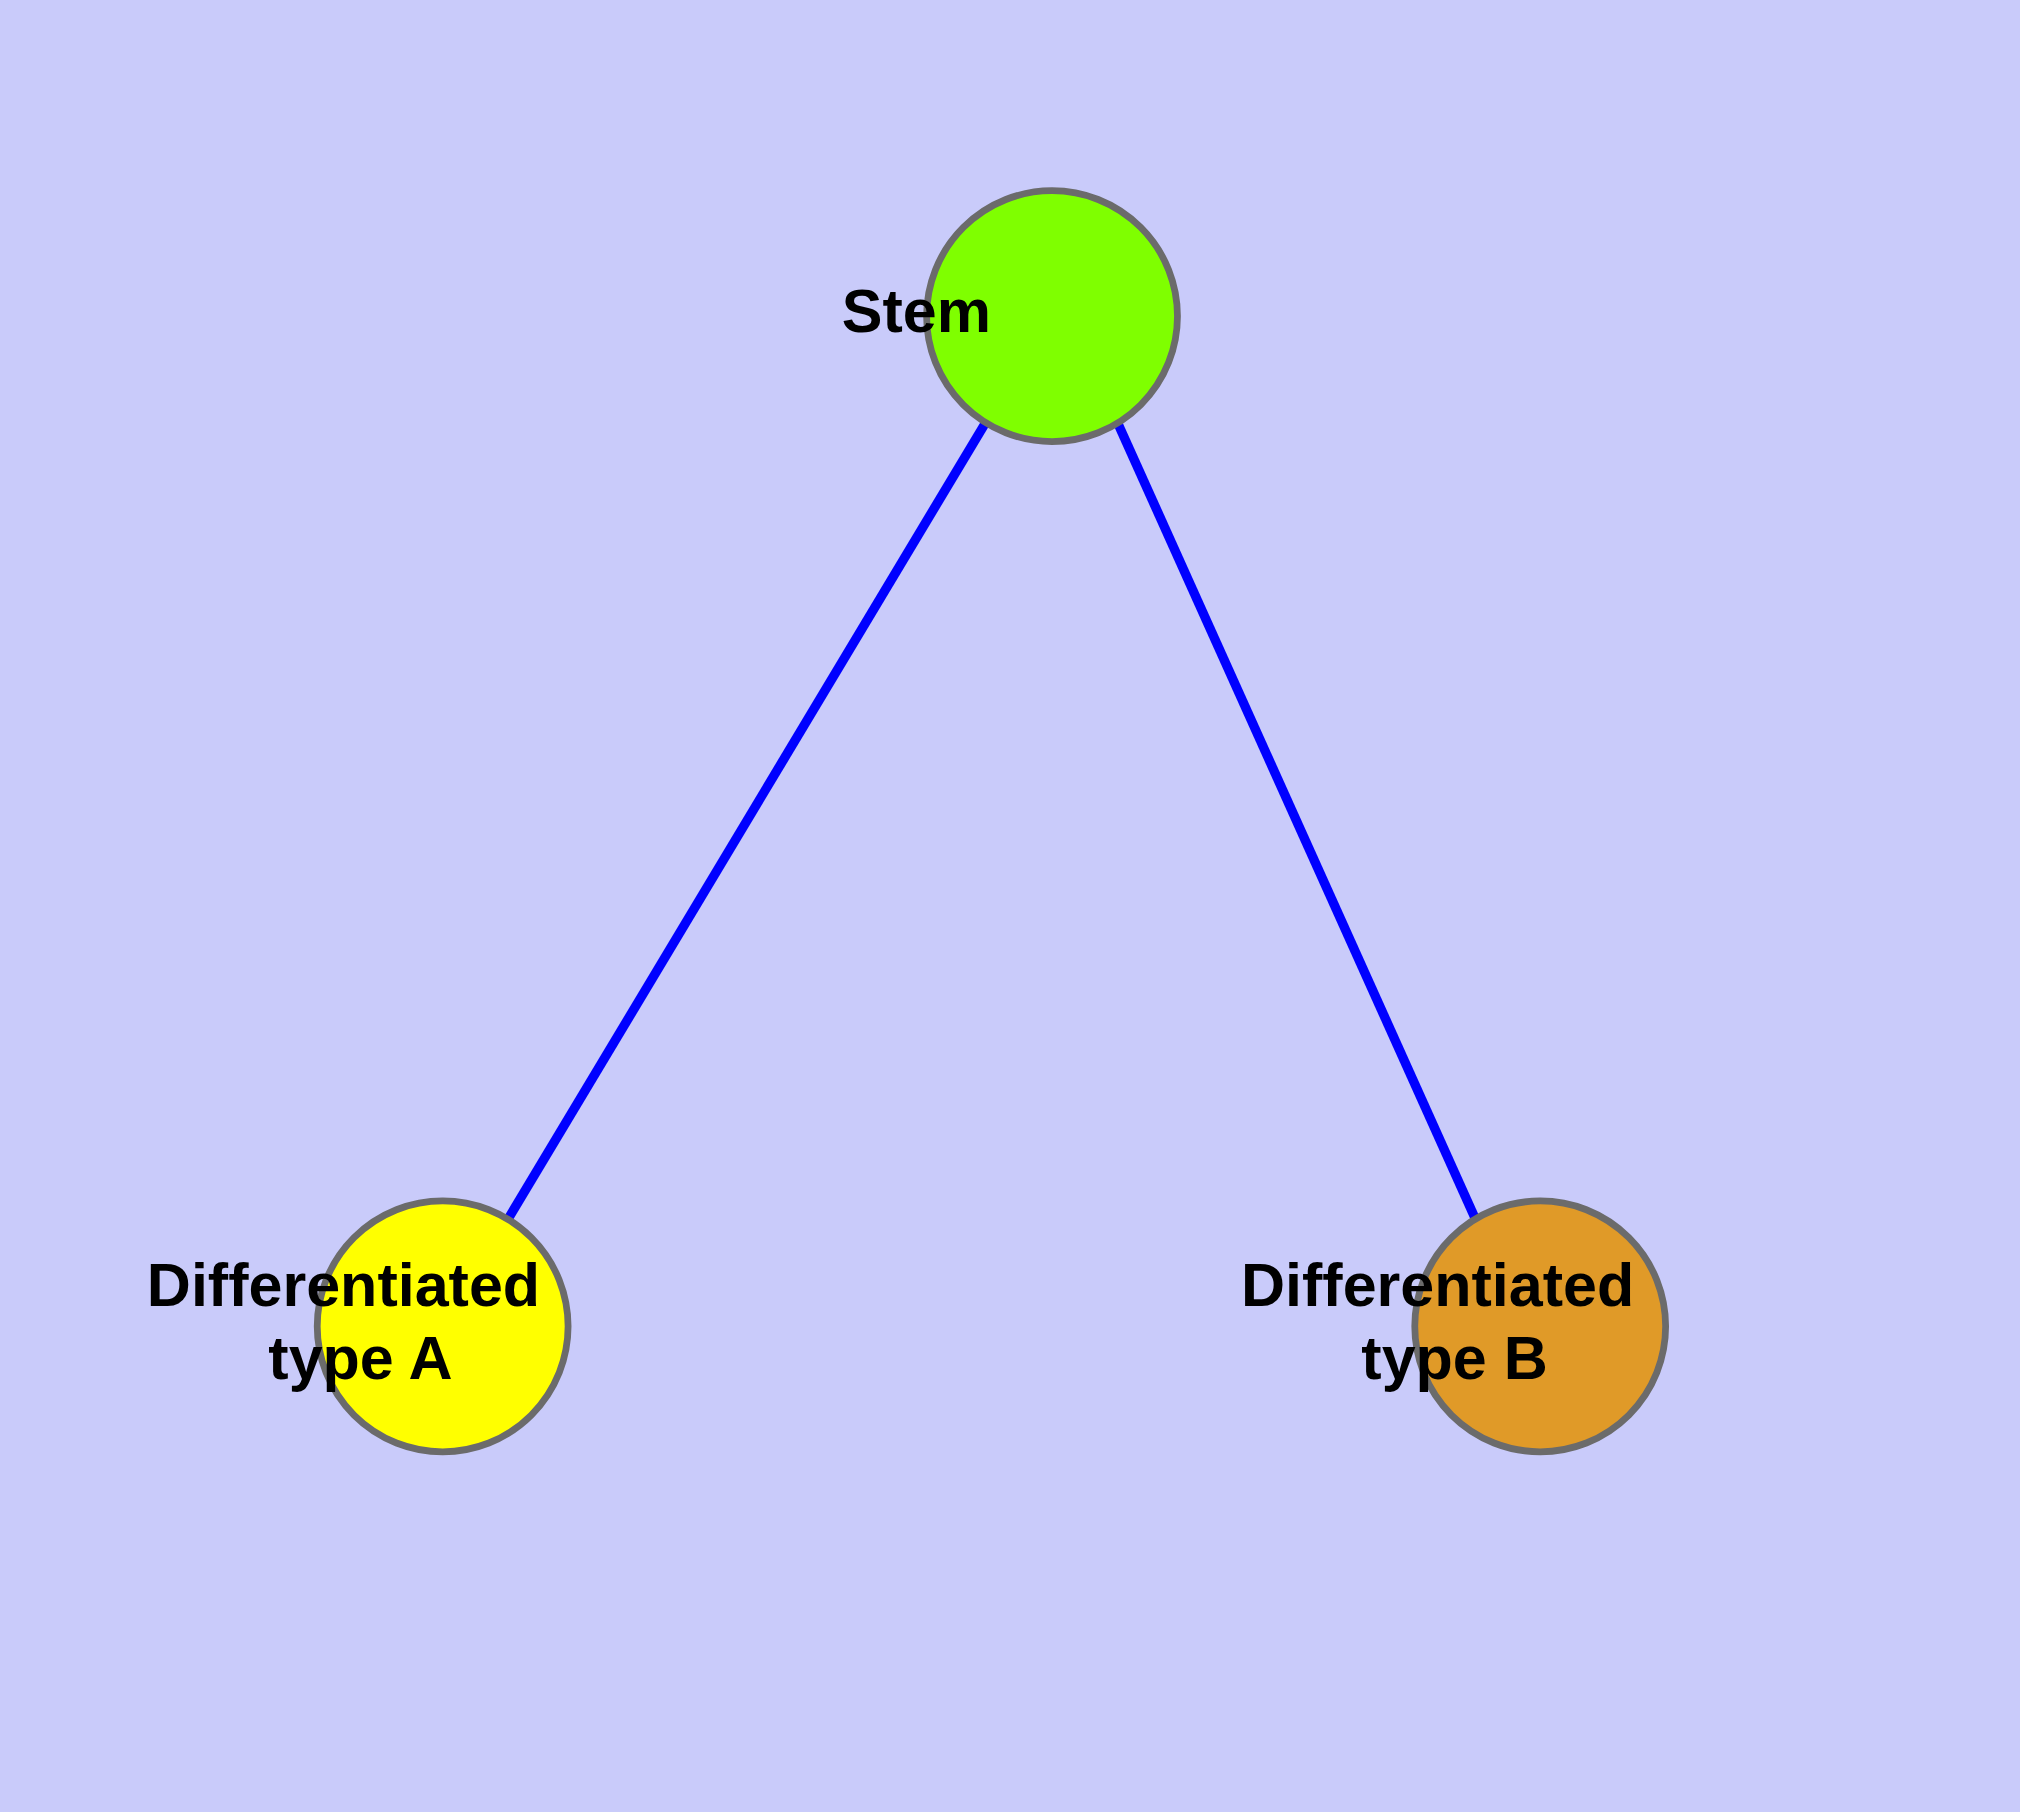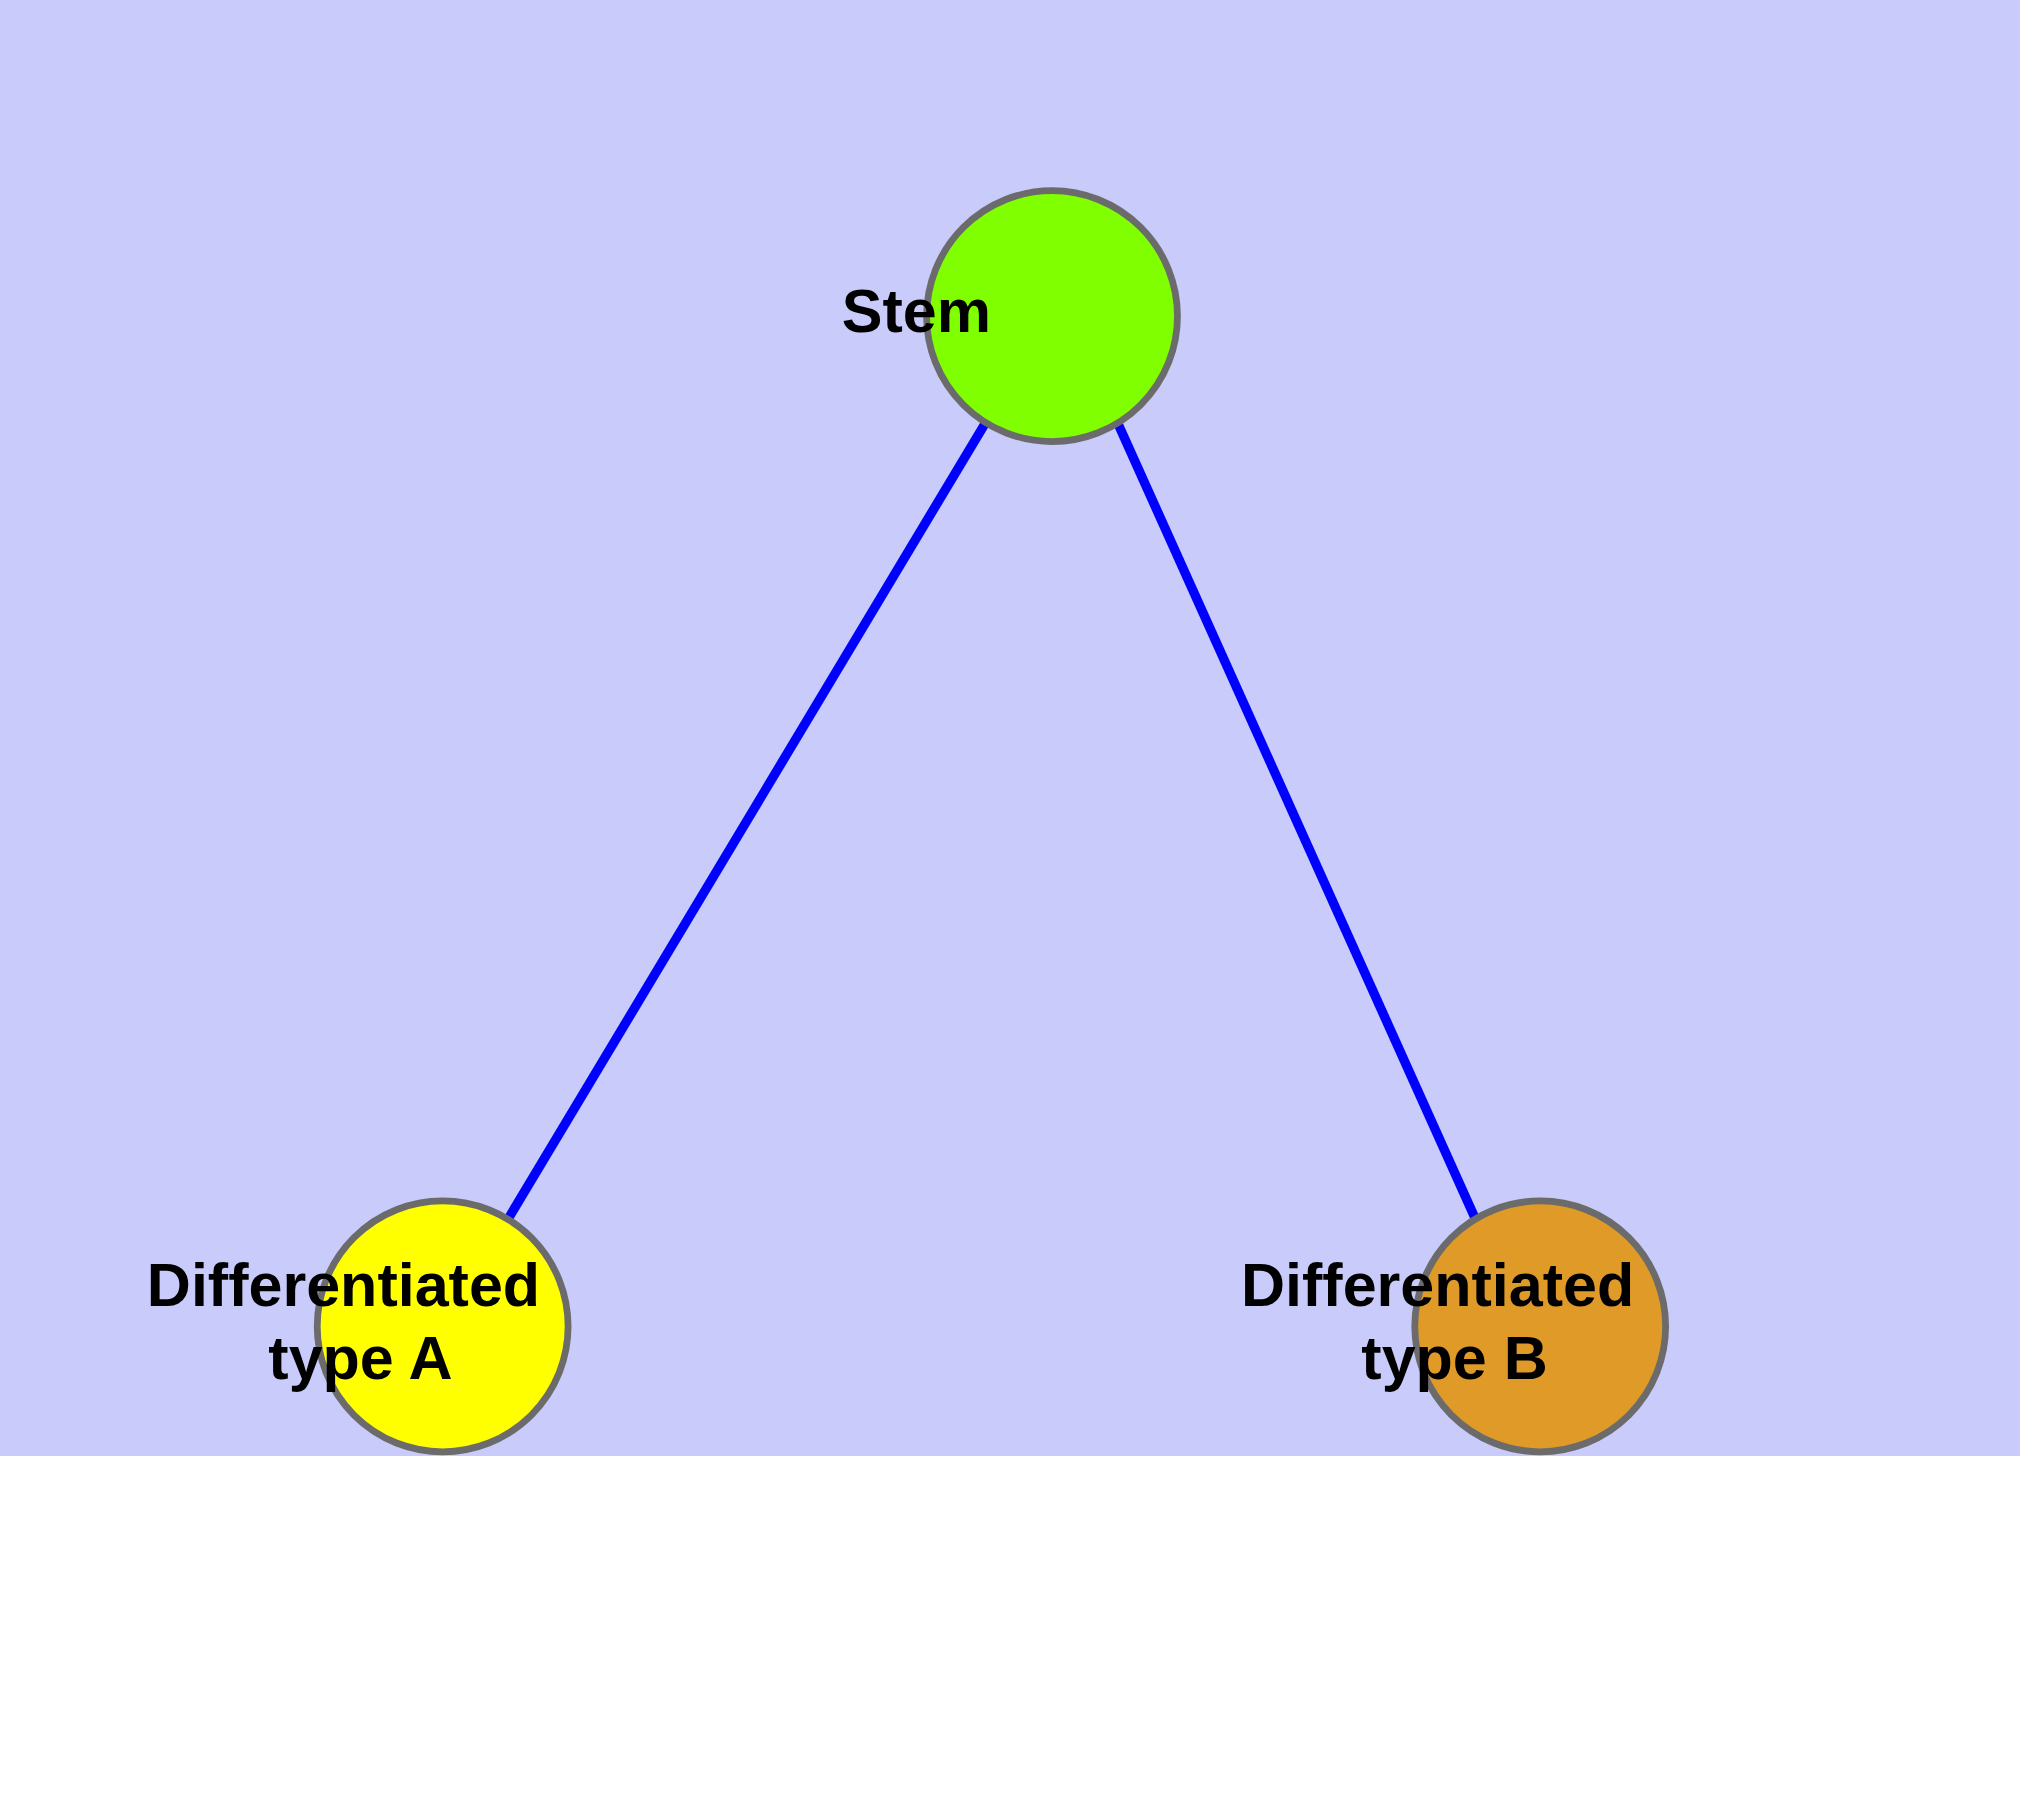--- a/index.html
+++ b/index.html
@@ -32,21 +32,21 @@
     fill: #000000;
     text-anchor: middle;
     dominant-baseline: middle;
     paint-order: normal;
     white-space: pre;
   }
 </style>
 </head>
 <body>
 
-<div id="graph-canvas" style="width: 2021px; height: 1456px; background: rgb(201, 203, 250);">
+<div id="graph-canvas" style="width: 2021px; height: 1812px; background: rgb(201, 203, 250);">
   <svg id="graph-svg" viewBox="0 0 2384 2138" xmlns="http://www.w3.org/2000/svg" style="width: 2021px; height: 1812px;">
 
     <rect id="bg-rect" x="0" y="0" width="2384" height="2138" fill="#c9cbfa"></rect>
 
     <g id="edges-layer">
       <line class="graph-edge" id="edge-0" x1="1163" y1="498" x2="600" y2="1437" stroke="#0000ff" stroke-width="11" stroke-linecap="butt"></line>
       <line class="graph-edge" id="edge-1" x1="1318" y1="498" x2="1740" y2="1437" stroke="#0000ff" stroke-width="11" stroke-linecap="butt"></line>
     </g>
 
     <g id="nodes-layer">

